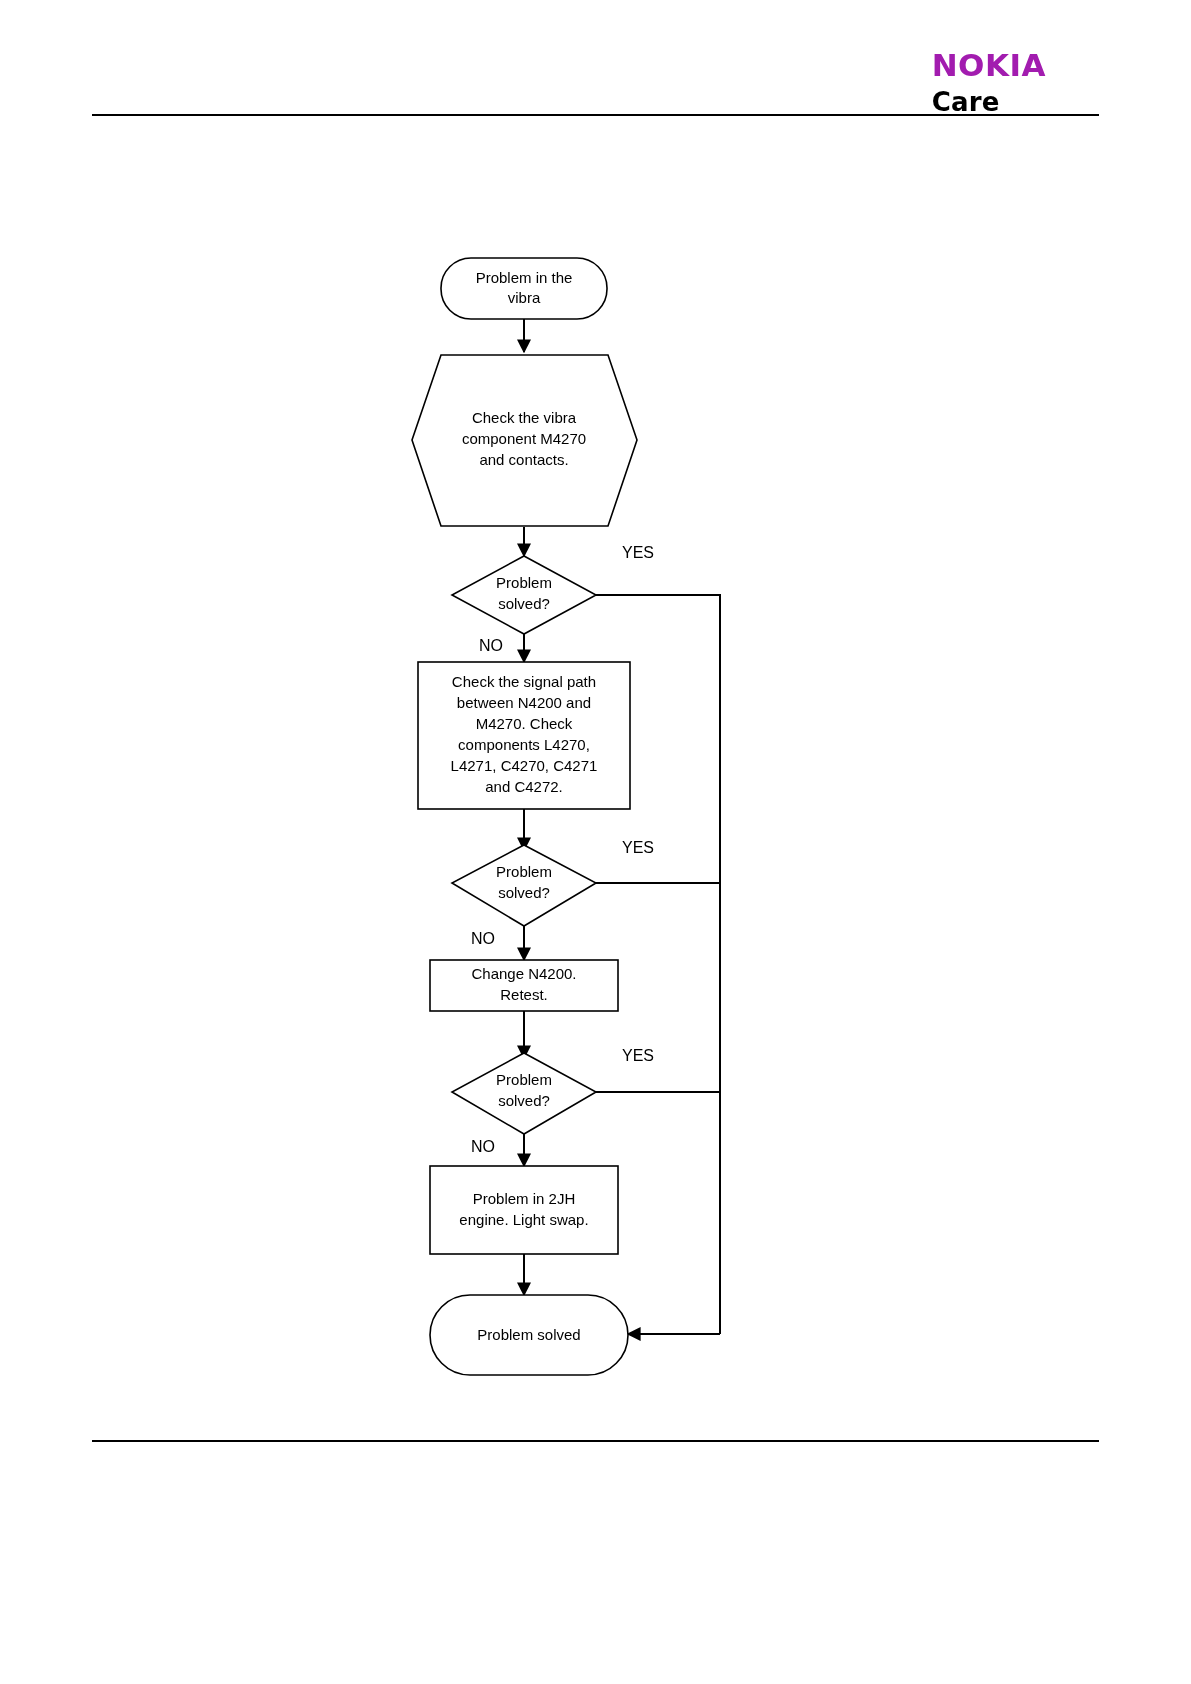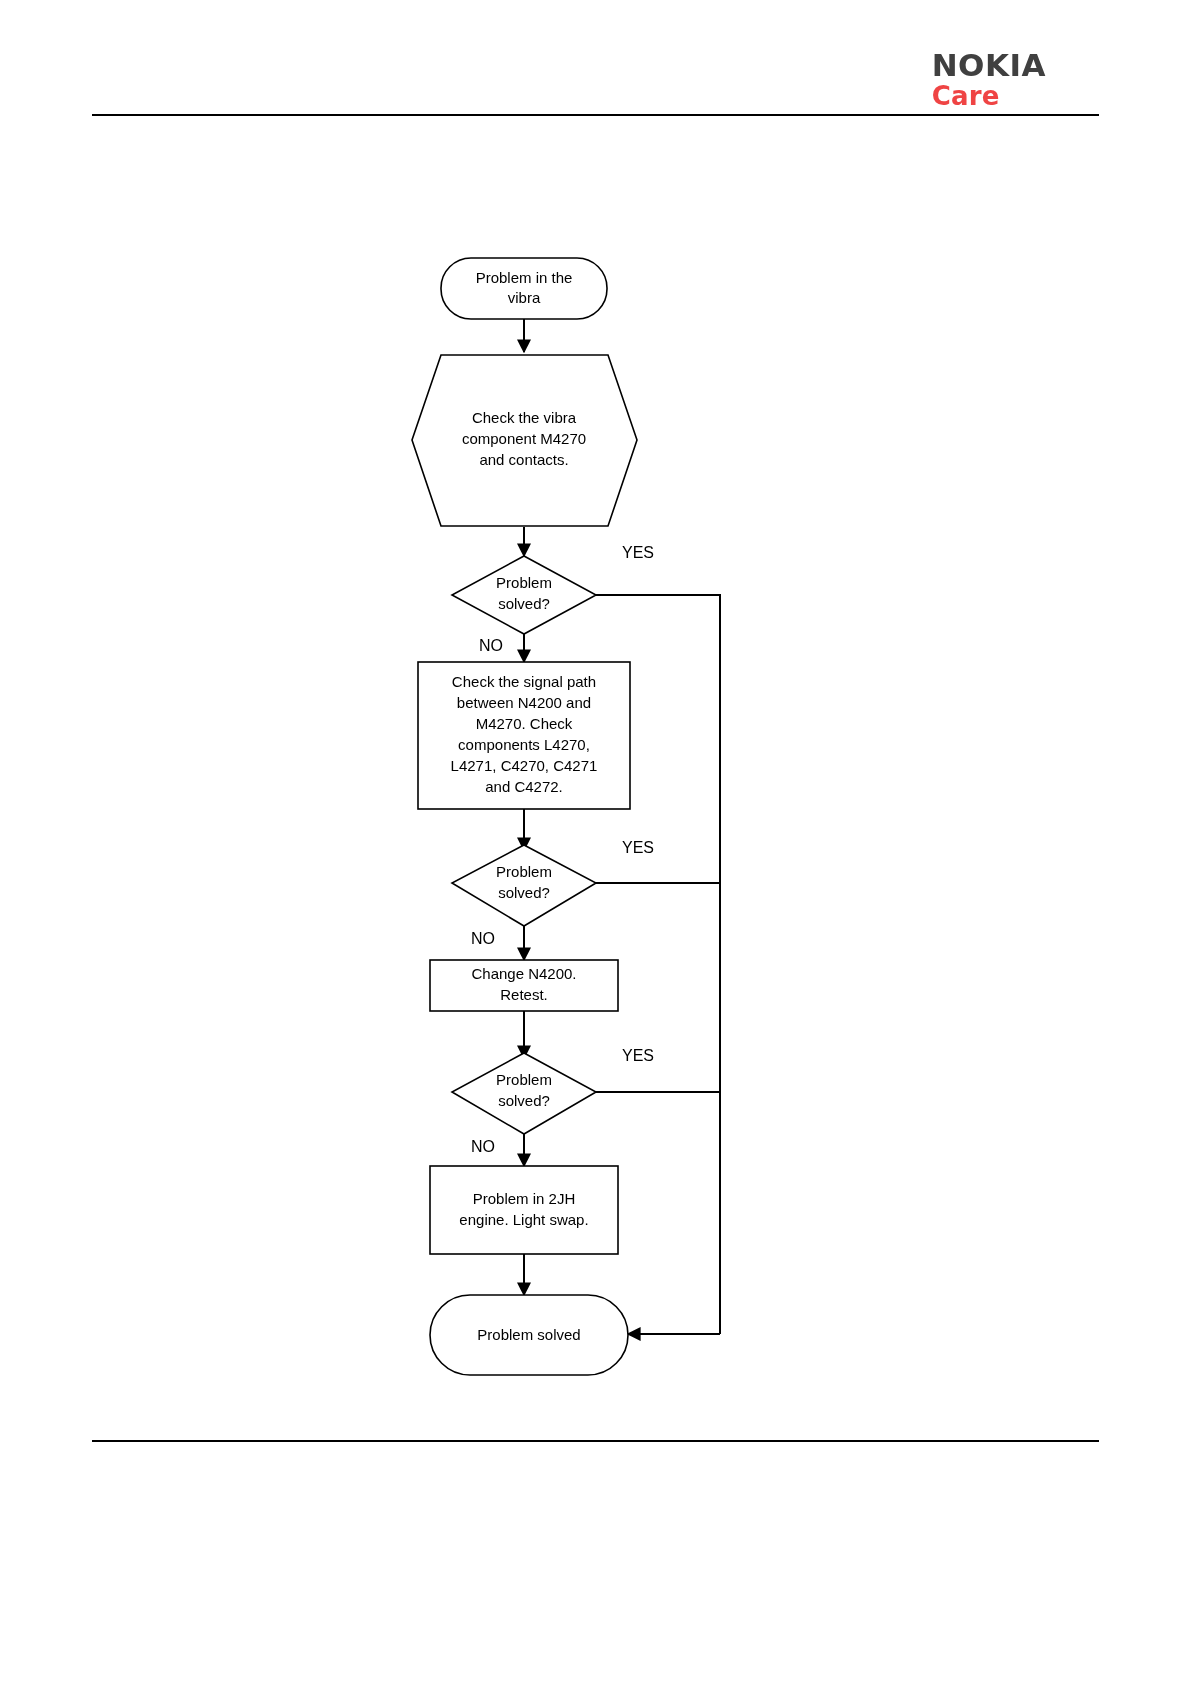--- a/index.html
+++ b/index.html
@@ -24,29 +24,29 @@
     text-align: left;
     line-height: 1;
     user-select: none;
   }
   .logo-nokia {
     display: block;
     font-family: "DejaVu Sans", sans-serif;
     font-size: 31px;
     font-weight: bold;
     letter-spacing: 0.5px;
-    color: #404040;
+    color: #a21caf;
   }
   .logo-care {
     display: block;
     font-family: "DejaVu Sans", sans-serif;
     font-size: 26px;
     font-weight: bold;
-    color: #ef4444;
-    margin-top: 2px;
+    color: #000000;
+    margin-top: 8px;
     letter-spacing: 0.2px;
   }
   .rule {
     position: absolute;
     left: 92px;
     width: 1007px;
     height: 0;
     border-top: 2px solid #000;
   }
   .rule-top { top: 114px; }

